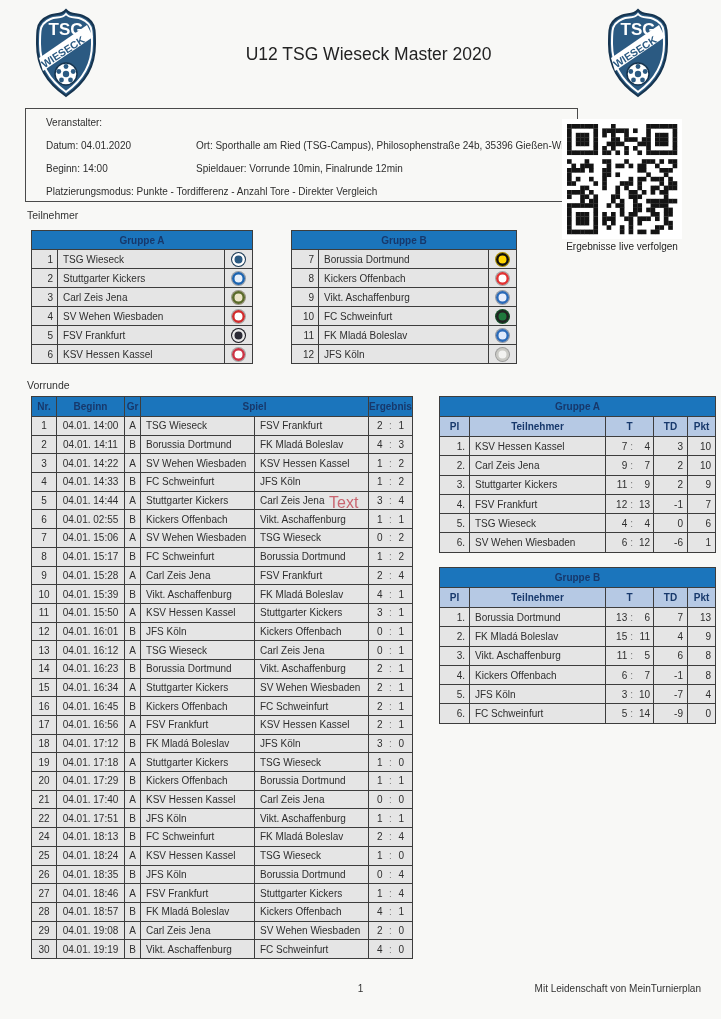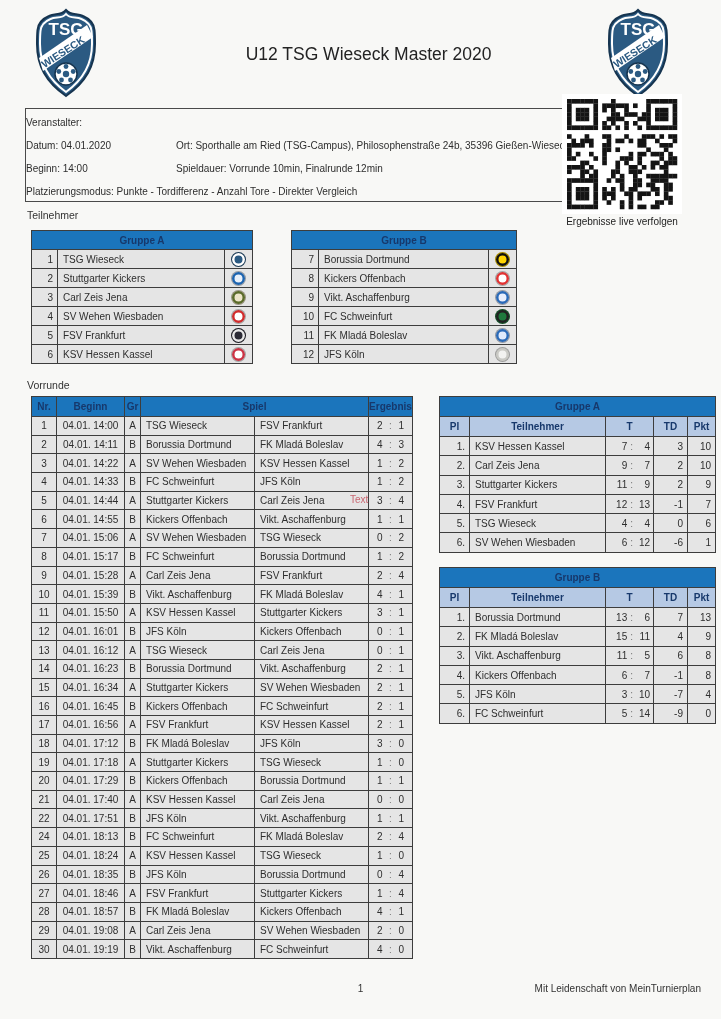--- a/index.html
+++ b/index.html
@@ -9,25 +9,25 @@
     font-family:"Liberation Sans", sans-serif; overflow:hidden;
   }
   
   .logo { position:absolute; top:8px; width:72px; height:90px; }
   .logo.left { left:30px; } .logo.right { left:602px; }
   .title { position:absolute; top:36px; left:0; width:721px; text-align:center;
     font-size:17.5px; color:#232323; font-weight:400; margin:8px; }
   
   .info-box { position:absolute; left:25px; top:108px; width:551px; height:92px;
     border:1px solid #4a4a4a; font-size:10px; }
-  .info-row { position:absolute; left:0; white-space:nowrap; }
+  .info-row { position:absolute; left:20px; white-space:nowrap; }
   .ir1 { top:8px; } .ir2 { top:31px; } .ir3 { top:54px; } .ir4 { top:77px; }
   .info-col2 { position:absolute; left:150px; top:0; white-space:nowrap; }
   
-  .qr-block { position:absolute; left:559px; top:94px; width:126px; z-index:5; text-align:center; }
+  .qr-block { position:absolute; left:559px; top:119px; width:126px; z-index:5; text-align:center; }
   .qr-block svg { display:block; margin:0 auto; }
   .qr-caption { font-size:10px; color:#222; margin-top:2px; white-space:nowrap; }
   
   .section-label { position:absolute; font-size:10.5px; color:#333; }
   .lbl-teilnehmer { left:27px; top:209px; }
   .lbl-vorrunde { left:27px; top:379px; }
   
   table { border-collapse:collapse; table-layout:fixed; position:absolute; background:#e5e5e5; }
   td, th { border:1px solid #3d3d3d; font-size:10px; overflow:hidden; white-space:nowrap; padding:0; font-weight:normal; }
   th.hdr, td.hdr { background:var(--header-blue,#1b75bc); color:var(--header-text,#17386b); font-weight:bold; text-align:center; }
@@ -54,21 +54,21 @@
   .stable.sa { top:396px; } .stable.sb { top:567px; }
   .stable tr { height:19.3px; }
   .stable tr.ghead, .stable tr.subhdr { height:20px; }
   .c-pl { text-align:right; padding-right:4px; }
   .c-team { text-align:left; padding-left:5px; }
   .goals-flex { display:flex; justify-content:flex-end; align-items:center; padding-right:3px; }
   .goals-flex .gh, .goals-flex .gaw { width:14px; text-align:right; }
   .goals-flex .gsep { margin:0 3px; color:#7a7a7a; }
   .c-num { text-align:right; padding-right:4px; }
   
-  .watermark { position:absolute; left:350px; top:494px; font-size:10px;
+  .watermark { position:absolute; left:329px; top:494px; font-size:16px;
     color:rgba(199,88,100,.9); z-index:6; }
   
   .footer-page { position:absolute; top:983px; left:0; width:721px; text-align:center; font-size:10px; color:#333; }
   .footer-credit { position:absolute; top:983px; right:20px; font-size:10px; color:#333; white-space:nowrap; }
 </style>
 </head>
 <body>
 
 <div class="page">
 
@@ -599,21 +599,21 @@
           <td>
             <div class="score-flex">
               <span>3</span>
               <span class="score-sep">:</span>
               <span>4</span>
             </div>
           </td>
         </tr>
         <tr>
           <td class="cell-center">6</td>
-          <td class="cell-center">04.01. 14:55</td>
+          <td class="cell-center">04.01. 02:55</td>
           <td class="cell-center">B</td>
           <td class="cell-team">Kickers Offenbach</td>
           <td class="cell-team">Vikt. Aschaffenburg</td>
           <td>
             <div class="score-flex">
               <span>1</span>
               <span class="score-sep">:</span>
               <span>1</span>
             </div>
           </td>

